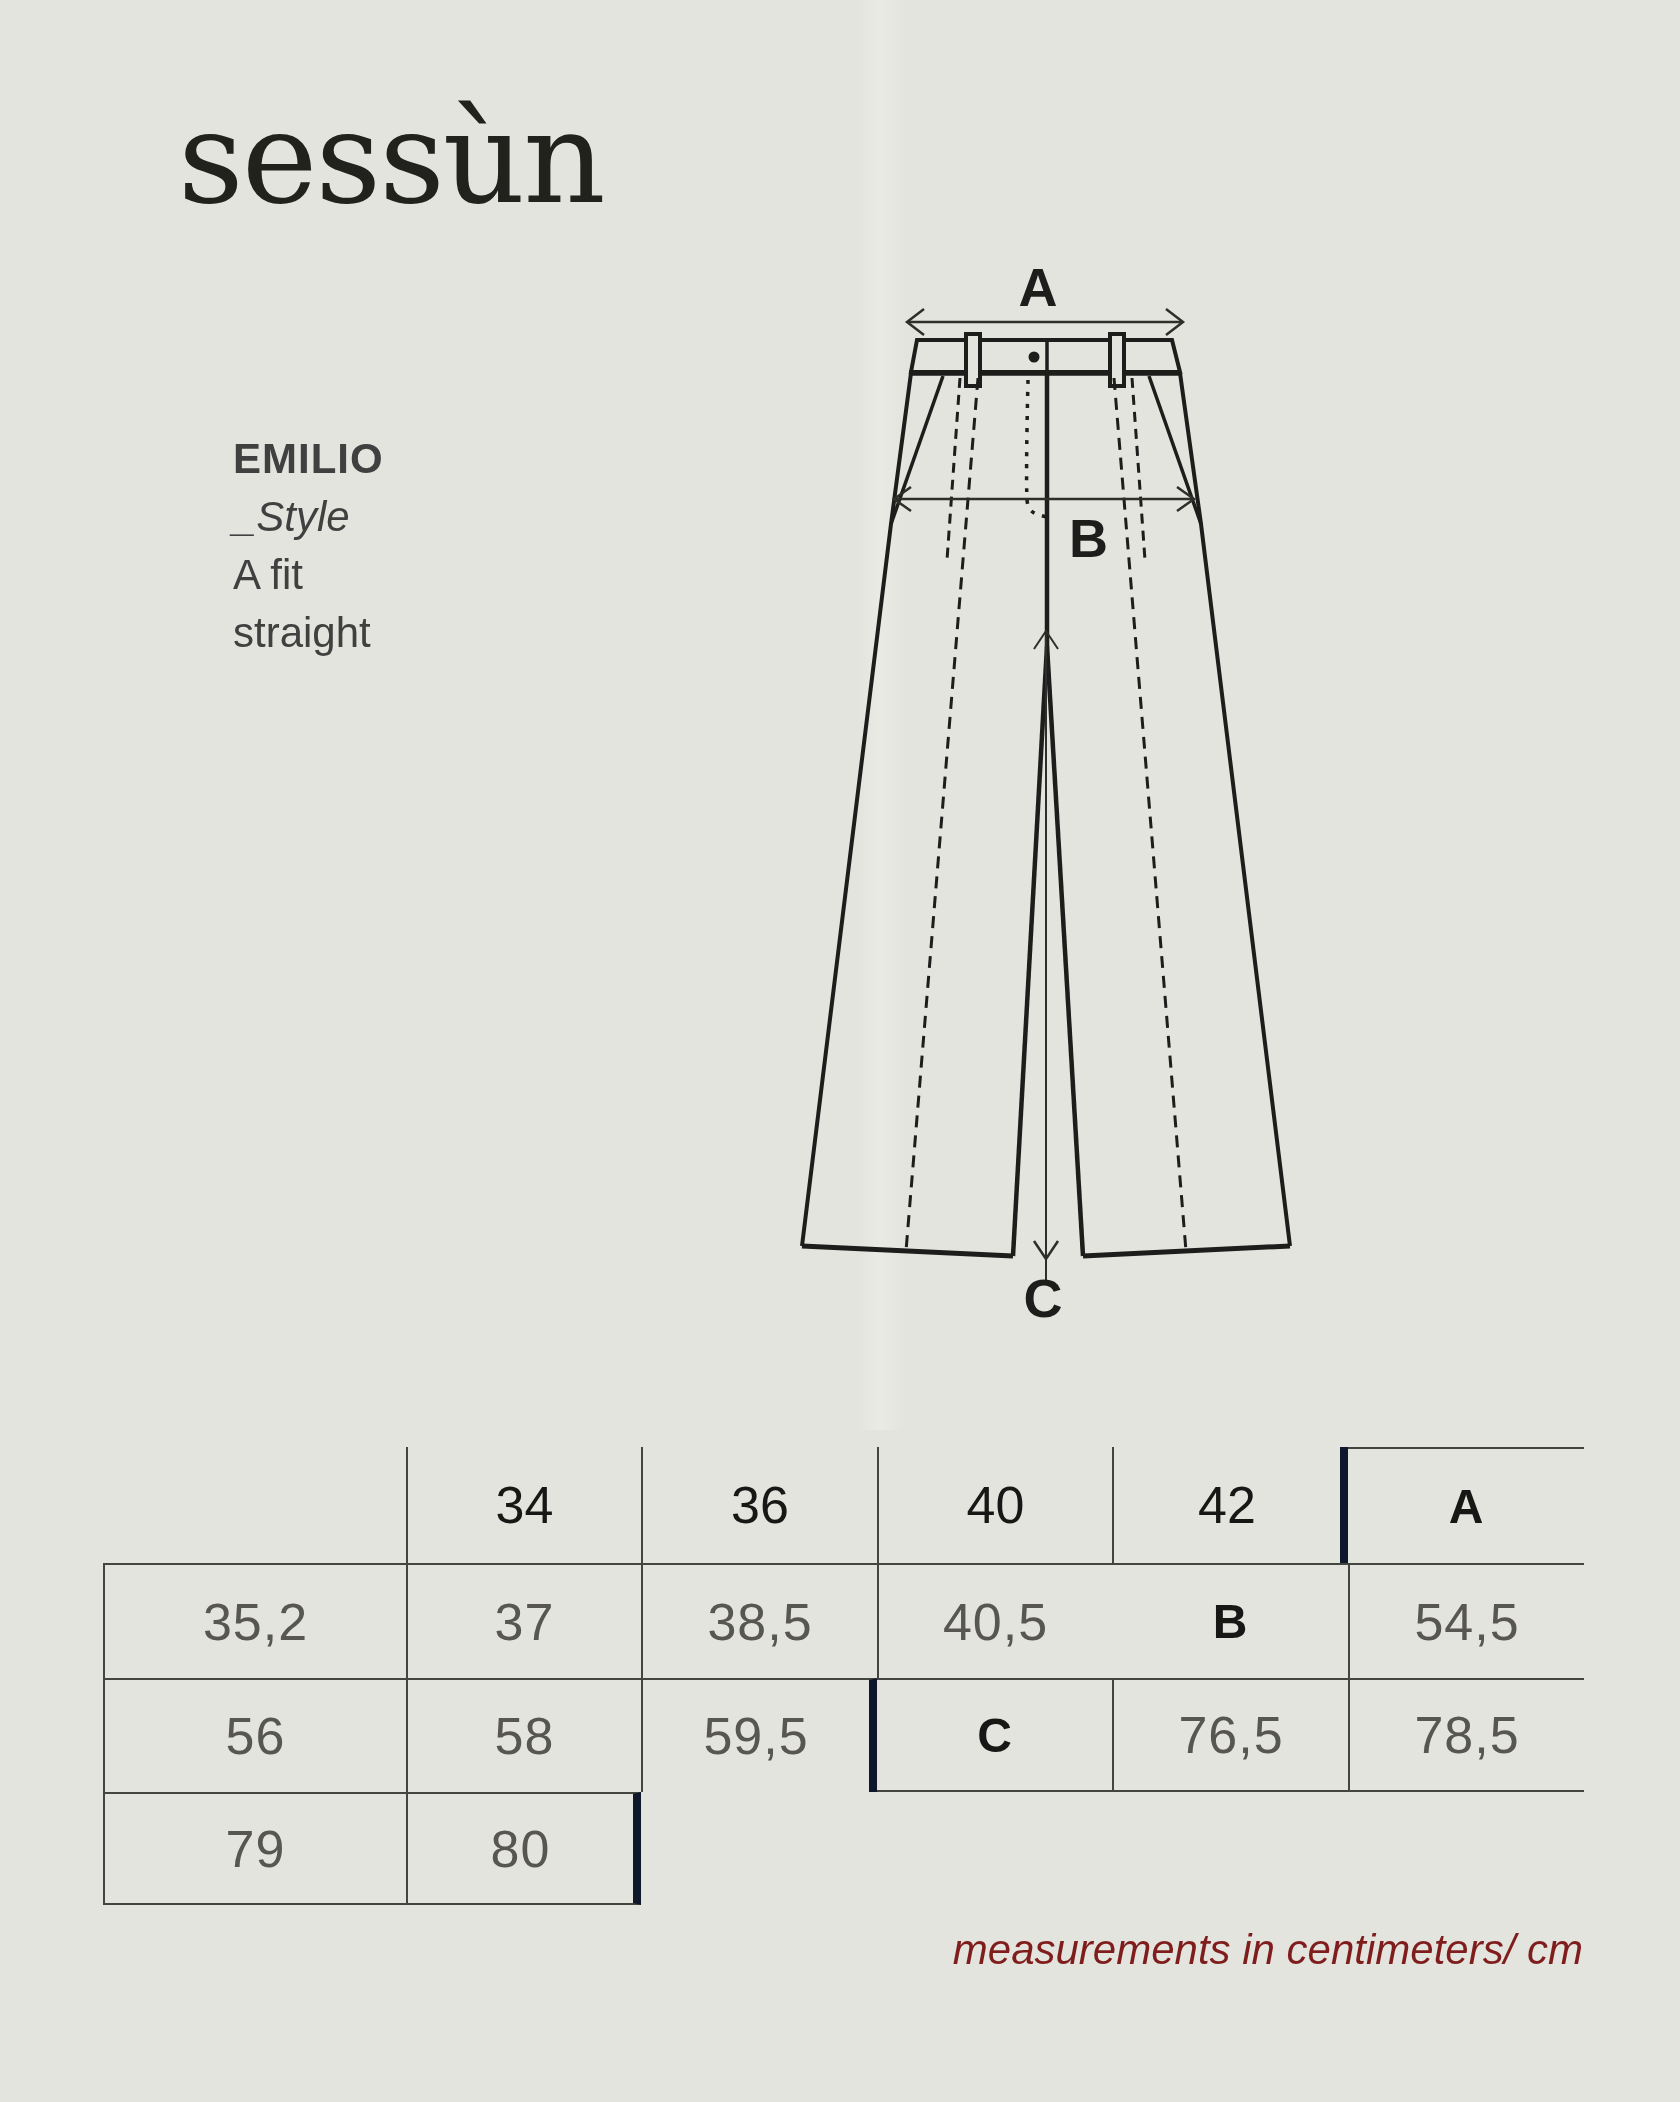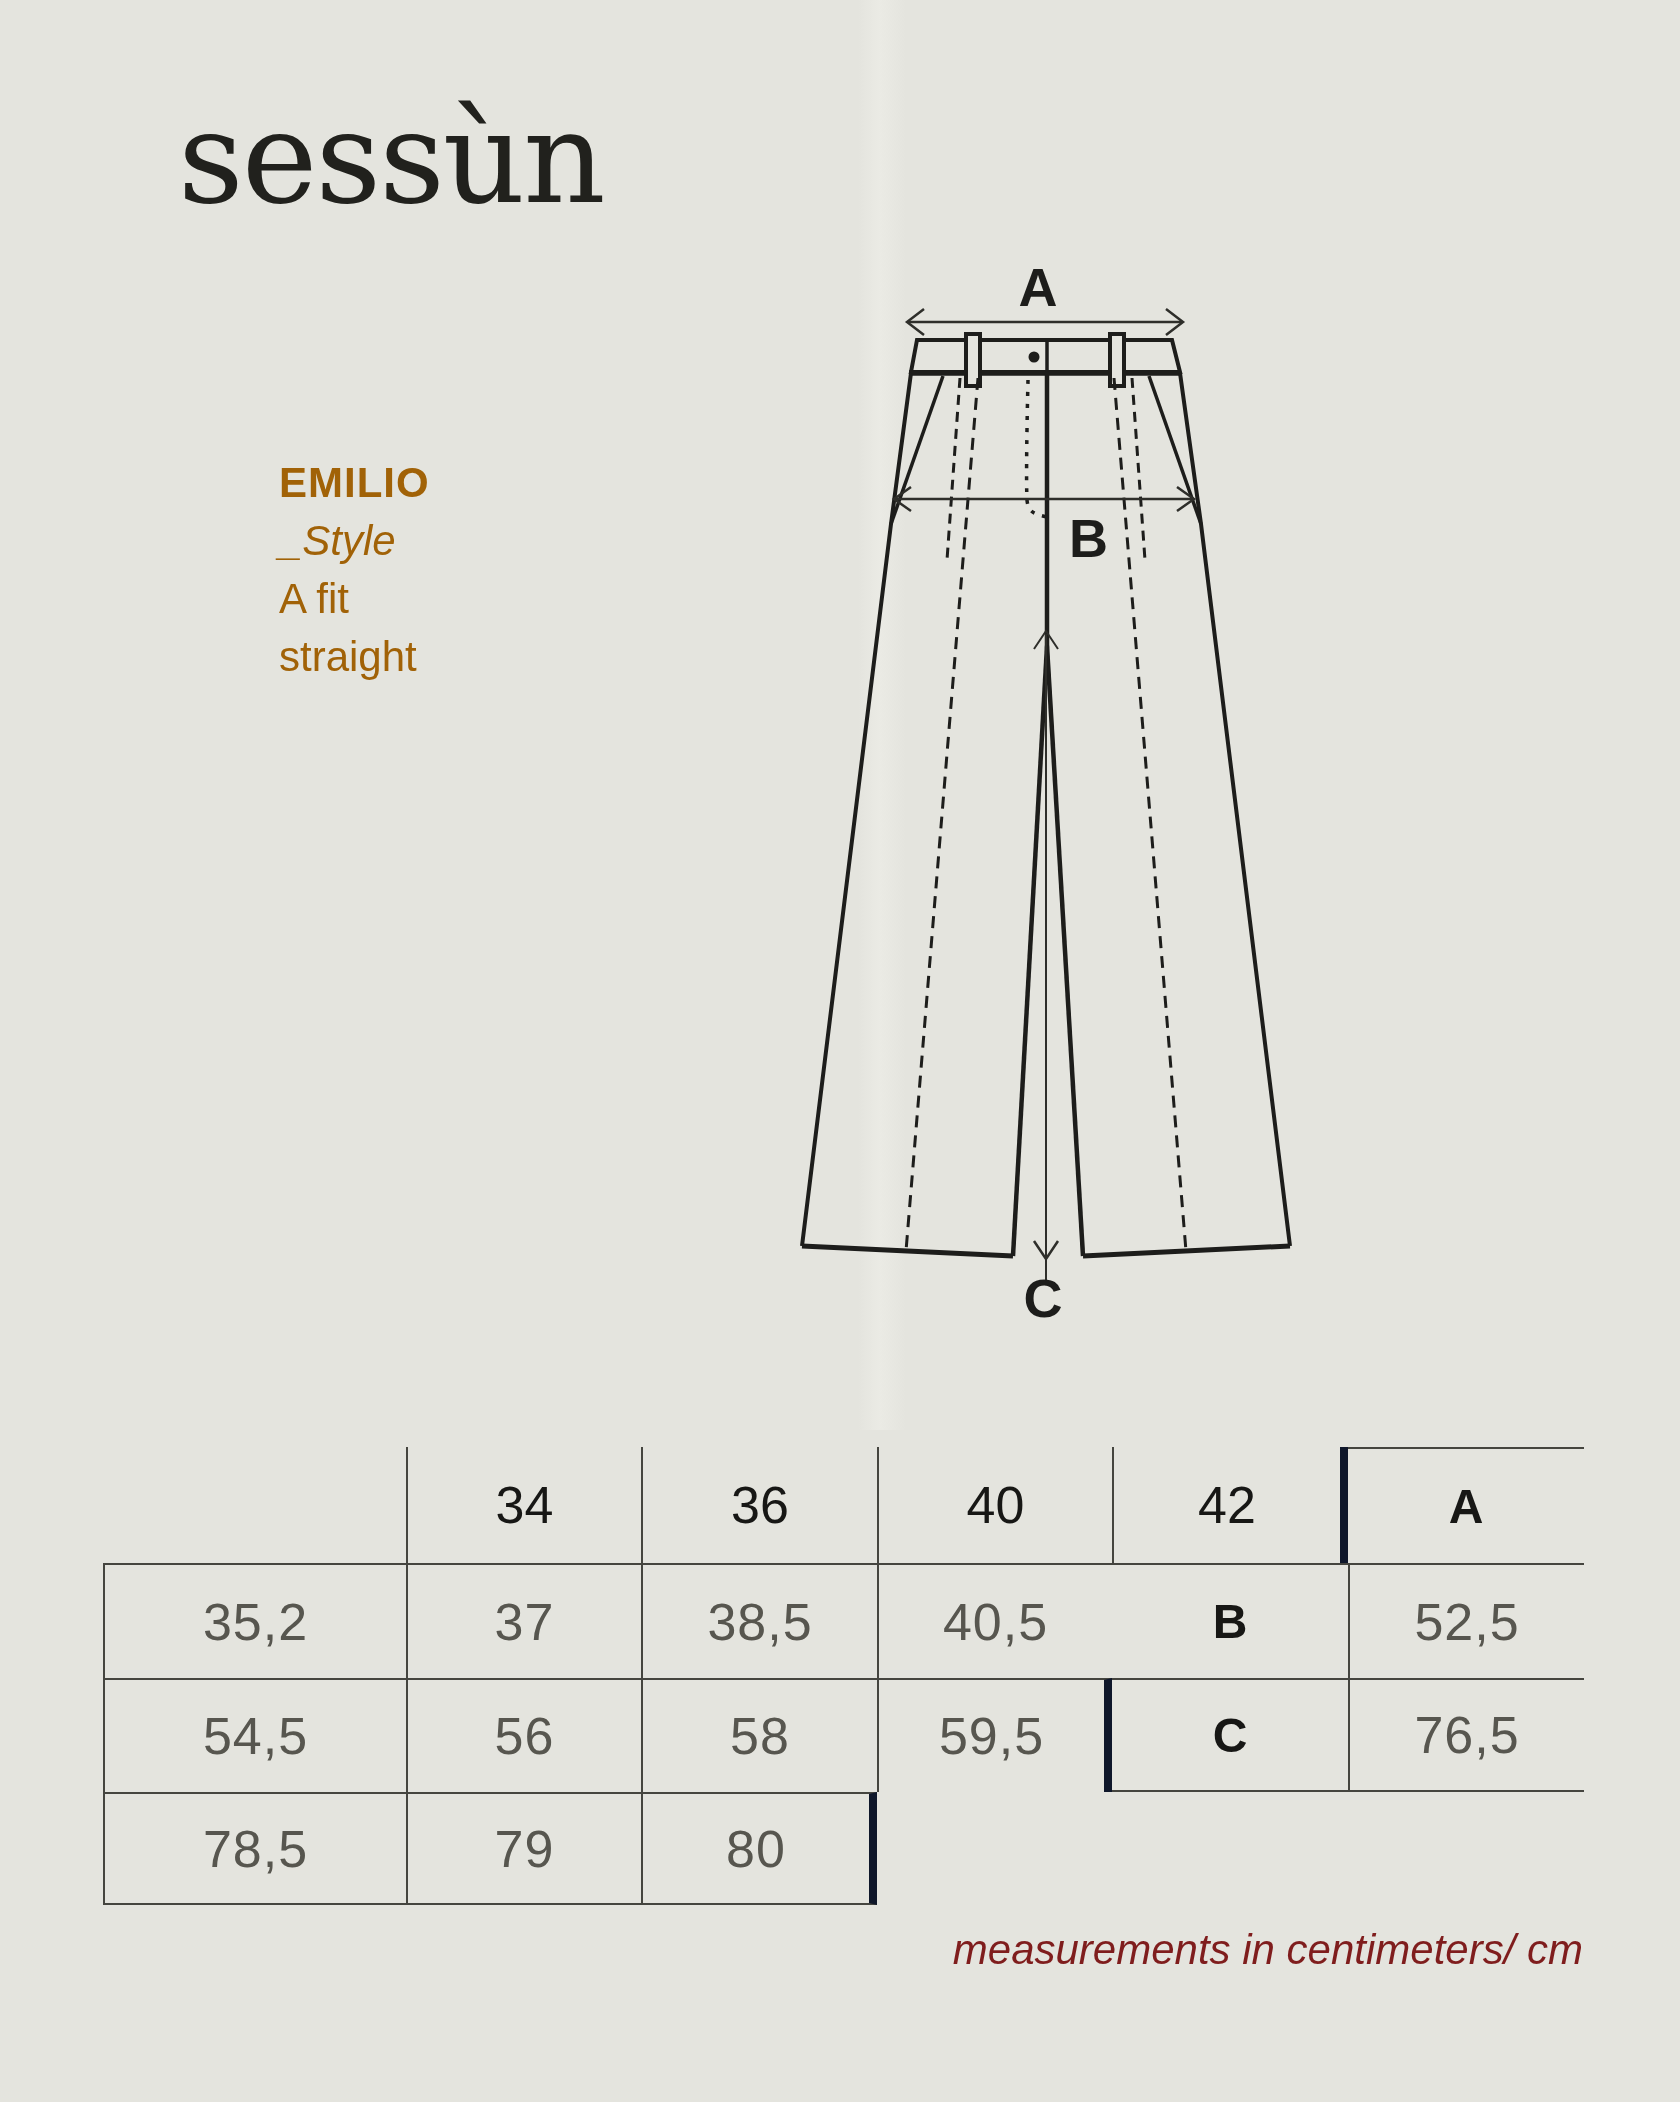--- a/index.html
+++ b/index.html
@@ -23,24 +23,23 @@
   .logo{
     left:178px;top:94px;
     font-family:"DejaVu Serif", serif;
     font-size:128px;line-height:1;
     letter-spacing:-2px;
     color:#21211d;
     text-align:center;
   }
 
   .style-block{
-    left:233px;top:454px;
+    left:233px;top:430px;
     font-size:42px;line-height:58px;
-    color:#a16207;
-    margin-left:46px;
+    color:#404040;
   }
   .style-block .product-name{font-weight:bold;letter-spacing:1px;}
   .style-block .style-label{font-style:italic;}
 
   svg text{
     font-family:"Liberation Sans", sans-serif;
     font-weight:bold;
     fill:#1d1d1b;
   }
 
@@ -147,21 +146,20 @@
   <div class="cell head v-line">40</div>
   <div class="cell head v-line r-line">42</div>
 
   <div class="cell rowlab h-line">A</div>
   <div class="cell val v-line h-line">35,2</div>
   <div class="cell val v-line h-line">37</div>
   <div class="cell val v-line h-line">38,5</div>
   <div class="cell val v-line h-line">40,5</div>
 
   <div class="cell rowlab h-line">B</div>
-  <div class="cell val v-line h-line">52,5</div>
   <div class="cell val v-line h-line">54,5</div>
   <div class="cell val v-line h-line">56</div>
   <div class="cell val v-line h-line">58</div>
   <div class="cell val v-line h-line r-line">59,5</div>
 
   <div class="cell rowlab h-line b-line">C</div>
   <div class="cell val v-line h-line b-line">76,5</div>
   <div class="cell val v-line h-line b-line">78,5</div>
   <div class="cell val v-line h-line b-line">79</div>
   <div class="cell val v-line h-line b-line r-line">80</div>

